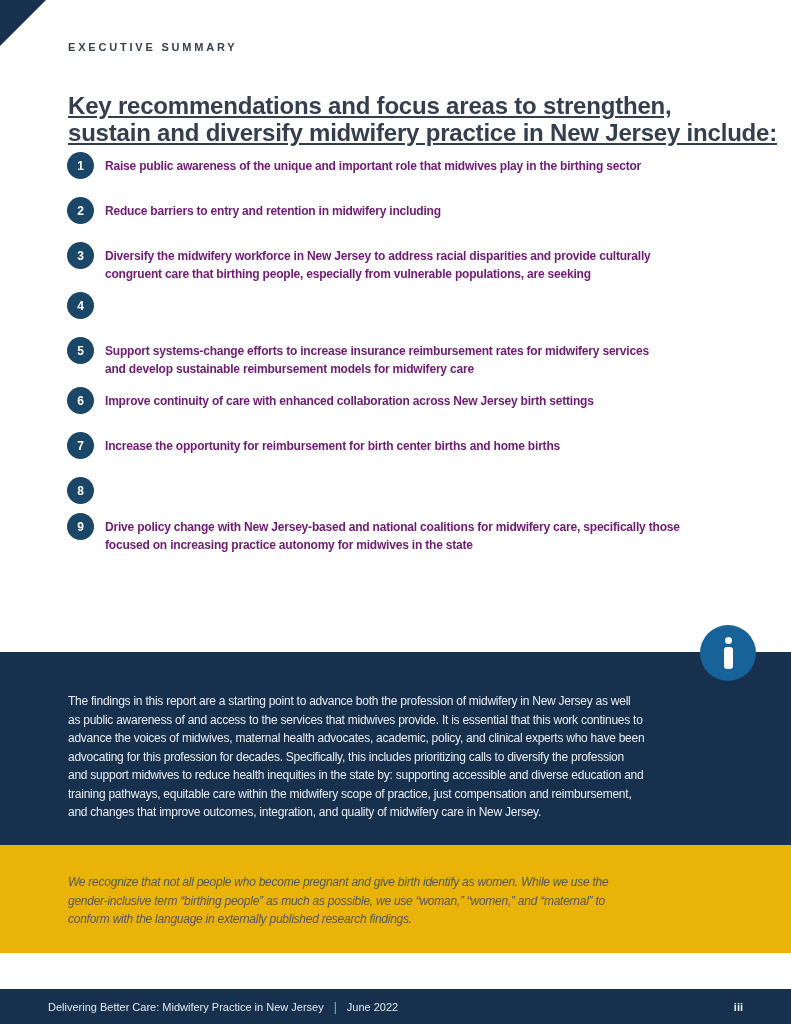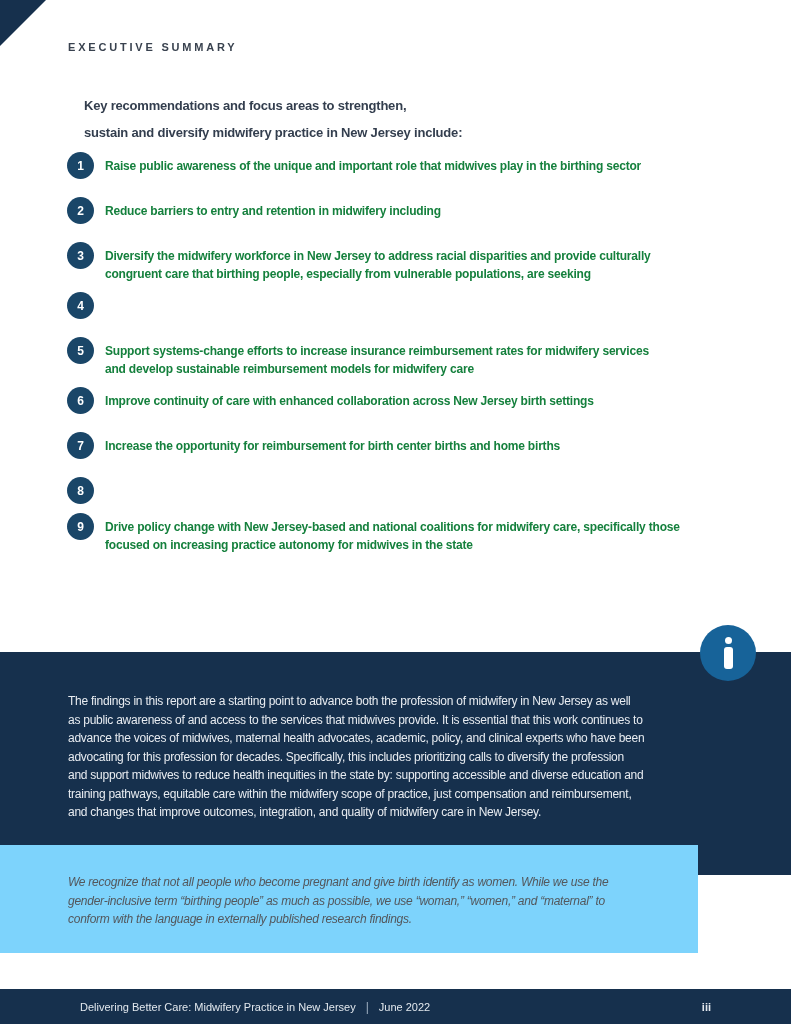--- a/index.html
+++ b/index.html
@@ -24,27 +24,28 @@
   .eyebrow {
     position: absolute;
     left: 68px; top: 41px;
     font-size: 11px;
     font-weight: bold;
     letter-spacing: 2.8px;
     color: #39424f;
   }
   .heading {
     position: absolute;
-    left: 84px; top: 92px;
-    font-size: 13px;
+    left: 68px; top: 92px;
+    font-size: 24px;
     font-weight: bold;
     letter-spacing: -0.2px;
     line-height: 27px;
     color: #333e4e;
     white-space: pre;
+    text-decoration: underline;
   }
   .rec-list {
     position: absolute;
     left: 67px; top: 152px;
     width: 712px;
   }
   .rec-row {
     display: flex;
     align-items: flex-start;
     margin-bottom: 18px;
@@ -62,21 +63,21 @@
     align-items: center;
     justify-content: center;
     margin-right: 11px;
   }
   .rec-text {
     padding-top: 5px;
     font-size: 12px;
     font-weight: bold;
     letter-spacing: -0.2px;
     line-height: 18px;
-    color: #15803d;
+    color: #701a75;
     white-space: pre;
   }
   .info-band {
     position: absolute;
     left: 0; top: 652px;
     width: 791px; height: 223px;
     background: #16304d;
   }
   .info-band .band-text {
     position: absolute;
@@ -105,41 +106,41 @@
   .info-icon .stem {
     position: absolute;
     left: 23.5px; top: 22px;
     width: 9px; height: 22px;
     border-radius: 3px;
     background: #ffffff;
   }
   .note-band {
     position: absolute;
     left: 0; top: 845px;
-    width: 698px; height: 108px;
-    background: #7dd3fc;
+    width: 791px; height: 108px;
+    background: #eab308;
   }
   .note-band .note-text {
     position: absolute;
     left: 68px; top: 28px;
     font-size: 12px;
     font-style: italic;
     letter-spacing: -0.25px;
     line-height: 18.5px;
     color: #53575c;
     white-space: pre;
   }
   .footer-bar {
     position: absolute;
     left: 0; top: 989px;
     width: 791px; height: 35px;
     background: #16304d;
     display: flex;
     align-items: center;
-    padding: 0 80px;
+    padding: 0 48px;
     color: #e2e8ee;
     font-size: 11px;
   }
   .footer-left { display: flex; align-items: center; }
   .footer-sep {
     margin: 0 10px;
     color: #9fb0c2;
     font-size: 12px;
   }
   .footer-page { margin-left: auto; font-weight: bold; }

